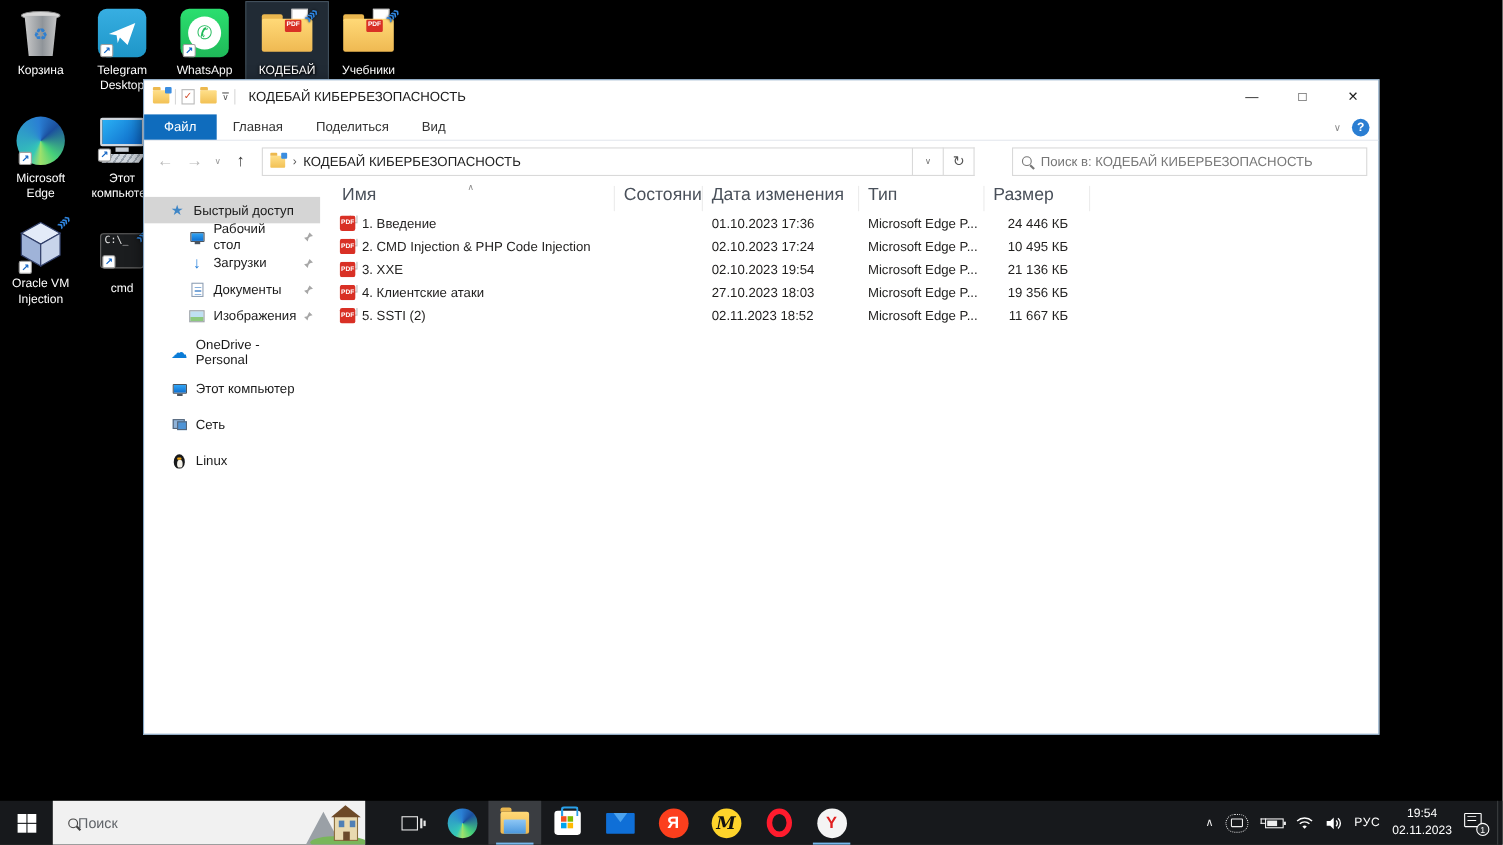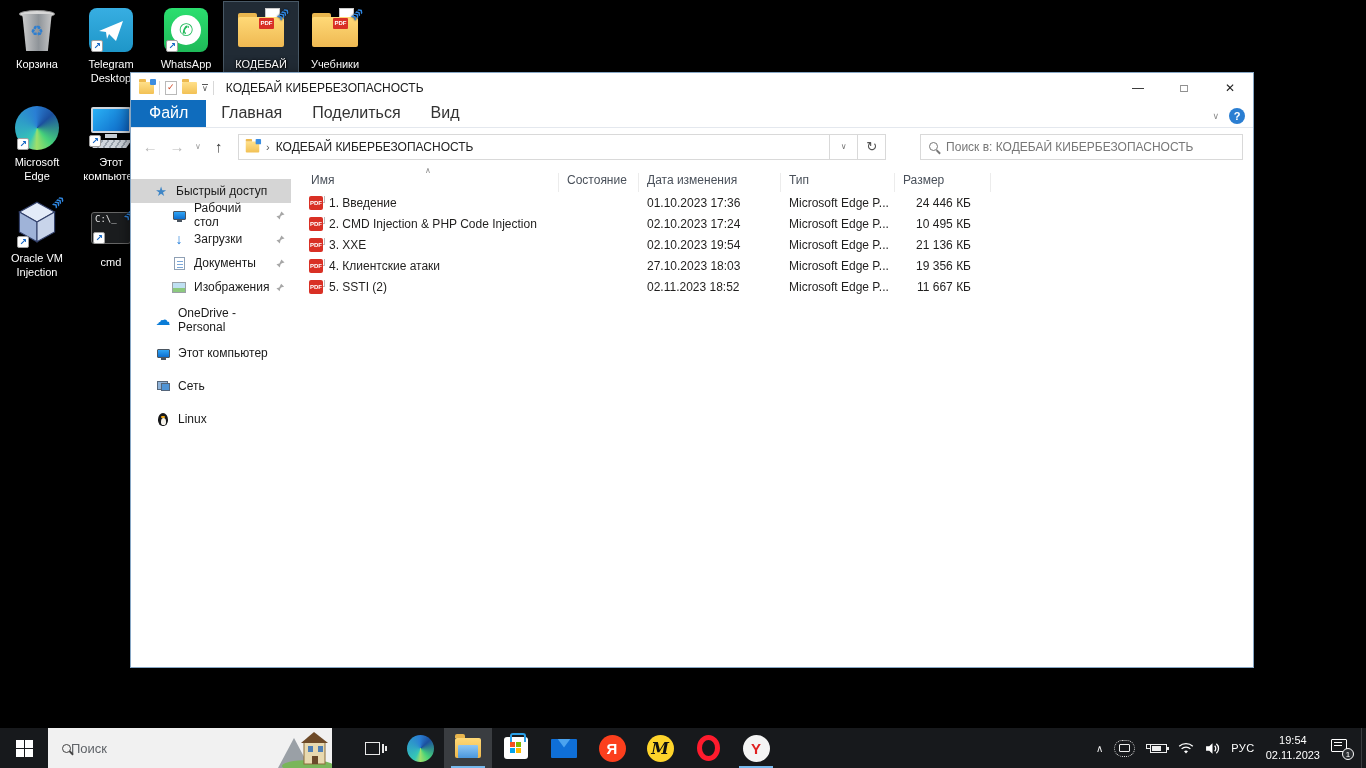--- a/index.html
+++ b/index.html
@@ -59,21 +59,21 @@
   .mini-folder::before { content:""; position:absolute; top:-3px; left:0; width:7px; height:3px; background:#edb94e; border-radius:1px 1px 0 0; }
   .mini-folder .blue-dot { position:absolute; right:-2px; top:-3px; width:6px; height:6px; background:#3b8de0; border-radius:1px; }
   .mini-doc { width:12px; height:14px; background:#fff; border:1px solid #b9b9b9; position:relative; }
   .mini-doc::after { content:"✓"; position:absolute; left:1px; top:0px; color:#d04a28; font-size:9px; font-weight:bold; }
   .qat-caret { font-size:8px; color:#555; border-top:1px solid #555; padding-top:1px; line-height:6px; }
   .win-title { font-size:12px; color:#1a1a1a; margin-left:6px; white-space:nowrap; }
   .win-controls { margin-left:auto; display:flex; height:100%; }
   .wc-btn { width:46px; height:100%; display:flex; align-items:center; justify-content:center; font-size:12px; color:#222; }
 
   .ribbon { height:25px; display:flex; align-items:flex-end; border-bottom:1px solid #e4e8ee; position:relative; }
-  .rtab { font-size:16px; padding:4px 15px 5px; color:#333; }
+  .rtab { font-size:12px; padding:4px 15px 5px; color:#333; }
   .rtab.file { background:#0f6cbd; color:#fff; margin-left:0; padding:4px 18px 5px; }
   .ribbon-right { position:absolute; right:8px; bottom:3px; display:flex; align-items:center; gap:10px; }
   .rb-chev { color:#8a8a8a; font-size:9px; }
   .help-btn { width:16px; height:16px; border-radius:50%; background:#2a7ed2; color:#fff; font-size:11px; font-weight:bold;
               display:flex; align-items:center; justify-content:center; }
 
   .navbar { height:37px; display:flex; align-items:center; padding:0 10px 0 8px; gap:4px; }
   .nav-arrow { font-size:15px; width:24px; text-align:center; }
   .nav-back,.nav-fwd { color:#b9b9b9; }
   .nav-dd { color:#9a9a9a; font-size:8px; width:12px; }
@@ -113,21 +113,21 @@
   .cloud { color:#0a7cd7; font-size:15px; }
   .net-ic { width:13px; height:10px; position:relative; }
   .net-ic::before { content:""; position:absolute; left:0; top:0; width:9px; height:7px; background:#8fb3d9; border:1px solid #55667a; }
   .net-ic::after { content:""; position:absolute; right:0; bottom:0; width:7px; height:6px; background:#4f94d6; border:1px solid #55667a; }
   .tux { width:10px; height:13px; background:#17181a; border-radius:50% 50% 45% 45%; position:relative; }
   .tux::before { content:""; position:absolute; left:2.5px; top:5px; width:5px; height:7px; background:#f5f2ea; border-radius:50% 50% 40% 40%; }
   .tux::after { content:""; position:absolute; left:3px; top:3px; width:4px; height:2px; background:#f0a818; border-radius:1px; }
 
   .filearea { flex:1; position:relative; padding-left:12px; }
   .cols { display:grid; grid-template-columns:256px 80px 142px 114px 96px; height:27px; align-items:end; position:relative; }
-  .col-h { font-size:12px; color:#49505a; padding:0 8px 5px 8px; border-right:1px solid #ececec; white-space:nowrap; overflow:hidden; }
+  .col-h { font-size:16px; color:#49505a; padding:0 8px 5px 8px; border-right:1px solid #ececec; white-space:nowrap; overflow:hidden; }
   .sort-caret { position:absolute; left:122px; top:1px; font-size:8px; color:#8a8a8a; }
   .frow { display:grid; grid-template-columns:256px 80px 142px 114px 96px; height:21px; align-items:center; font-size:12px; color:#201f1e; }
   .fcell { padding:0 8px; white-space:nowrap; overflow:hidden; }
   .fcell.name { display:flex; align-items:center; gap:6px; padding-left:6px; }
   .fcell.size { text-align:right; padding-right:20px; }
   .pdf-ic { width:14px; height:14px; background:#d93025; border-radius:2px; color:#fff; font-size:6px; font-weight:bold;
             display:flex; align-items:center; justify-content:center; flex-shrink:0; position:relative; }
   .pdf-ic::after { content:""; position:absolute; right:-2px; top:-2px; width:5px; height:7px; background:#fff; border:1px solid #bbb; z-index:-1; }
 
   .statusbar { height:24px; display:flex; align-items:center; font-size:11px; color:#333; padding:0 8px; }

